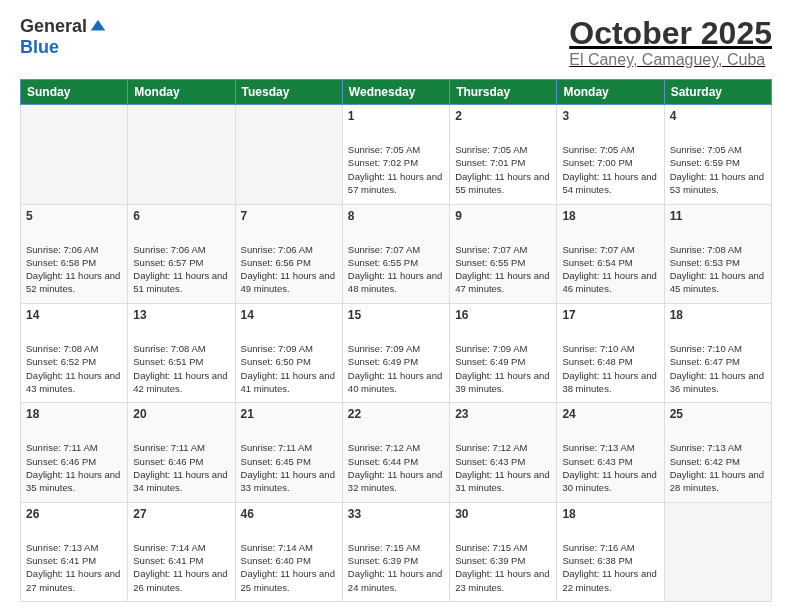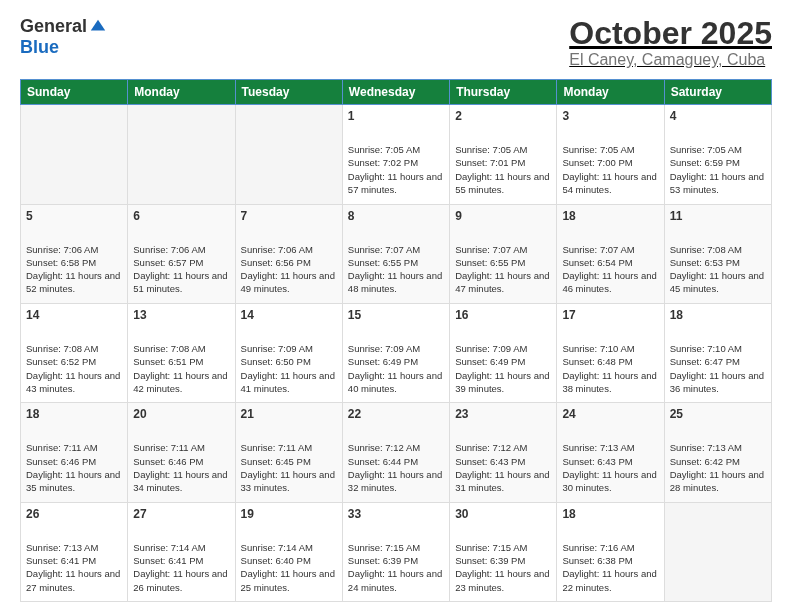--- a/index.html
+++ b/index.html
@@ -305,21 +305,21 @@
 Sunset: 6:41 PM
 Daylight: 11 hours and 27 minutes.</div>
           </td>
           <td>
             <div class="day-num">27</div>
             <div class="day-info" style="white-space: pre-line;">Sunrise: 7:14 AM
 Sunset: 6:41 PM
 Daylight: 11 hours and 26 minutes.</div>
           </td>
           <td>
-            <div class="day-num">19</div>
+            <div class="day-num">46</div>
             <div class="day-info" style="white-space: pre-line;">Sunrise: 7:14 AM
 Sunset: 6:40 PM
 Daylight: 11 hours and 25 minutes.</div>
           </td>
           <td>
             <div class="day-num">33</div>
             <div class="day-info" style="white-space: pre-line;">Sunrise: 7:15 AM
 Sunset: 6:39 PM
 Daylight: 11 hours and 24 minutes.</div>
           </td>

